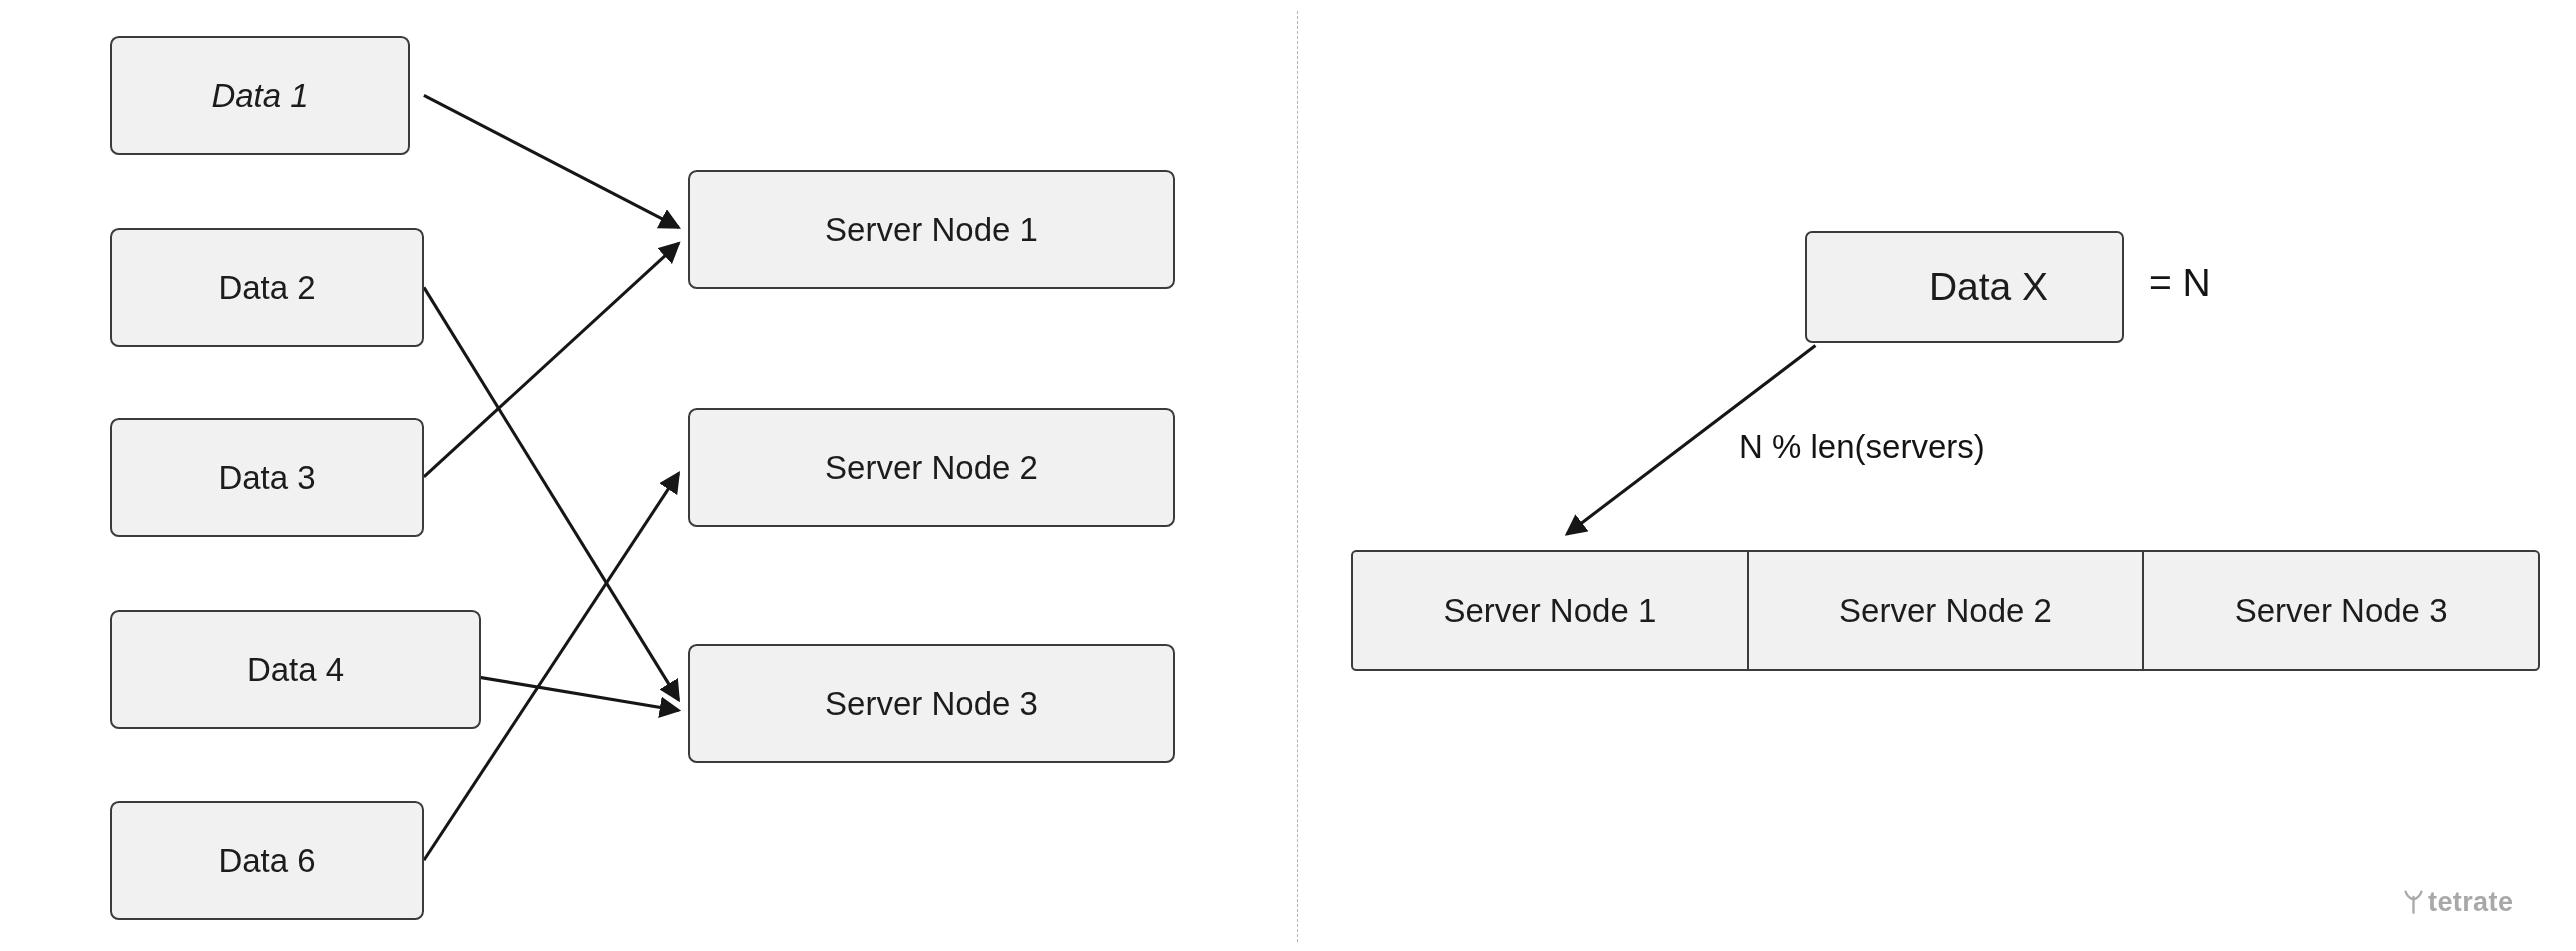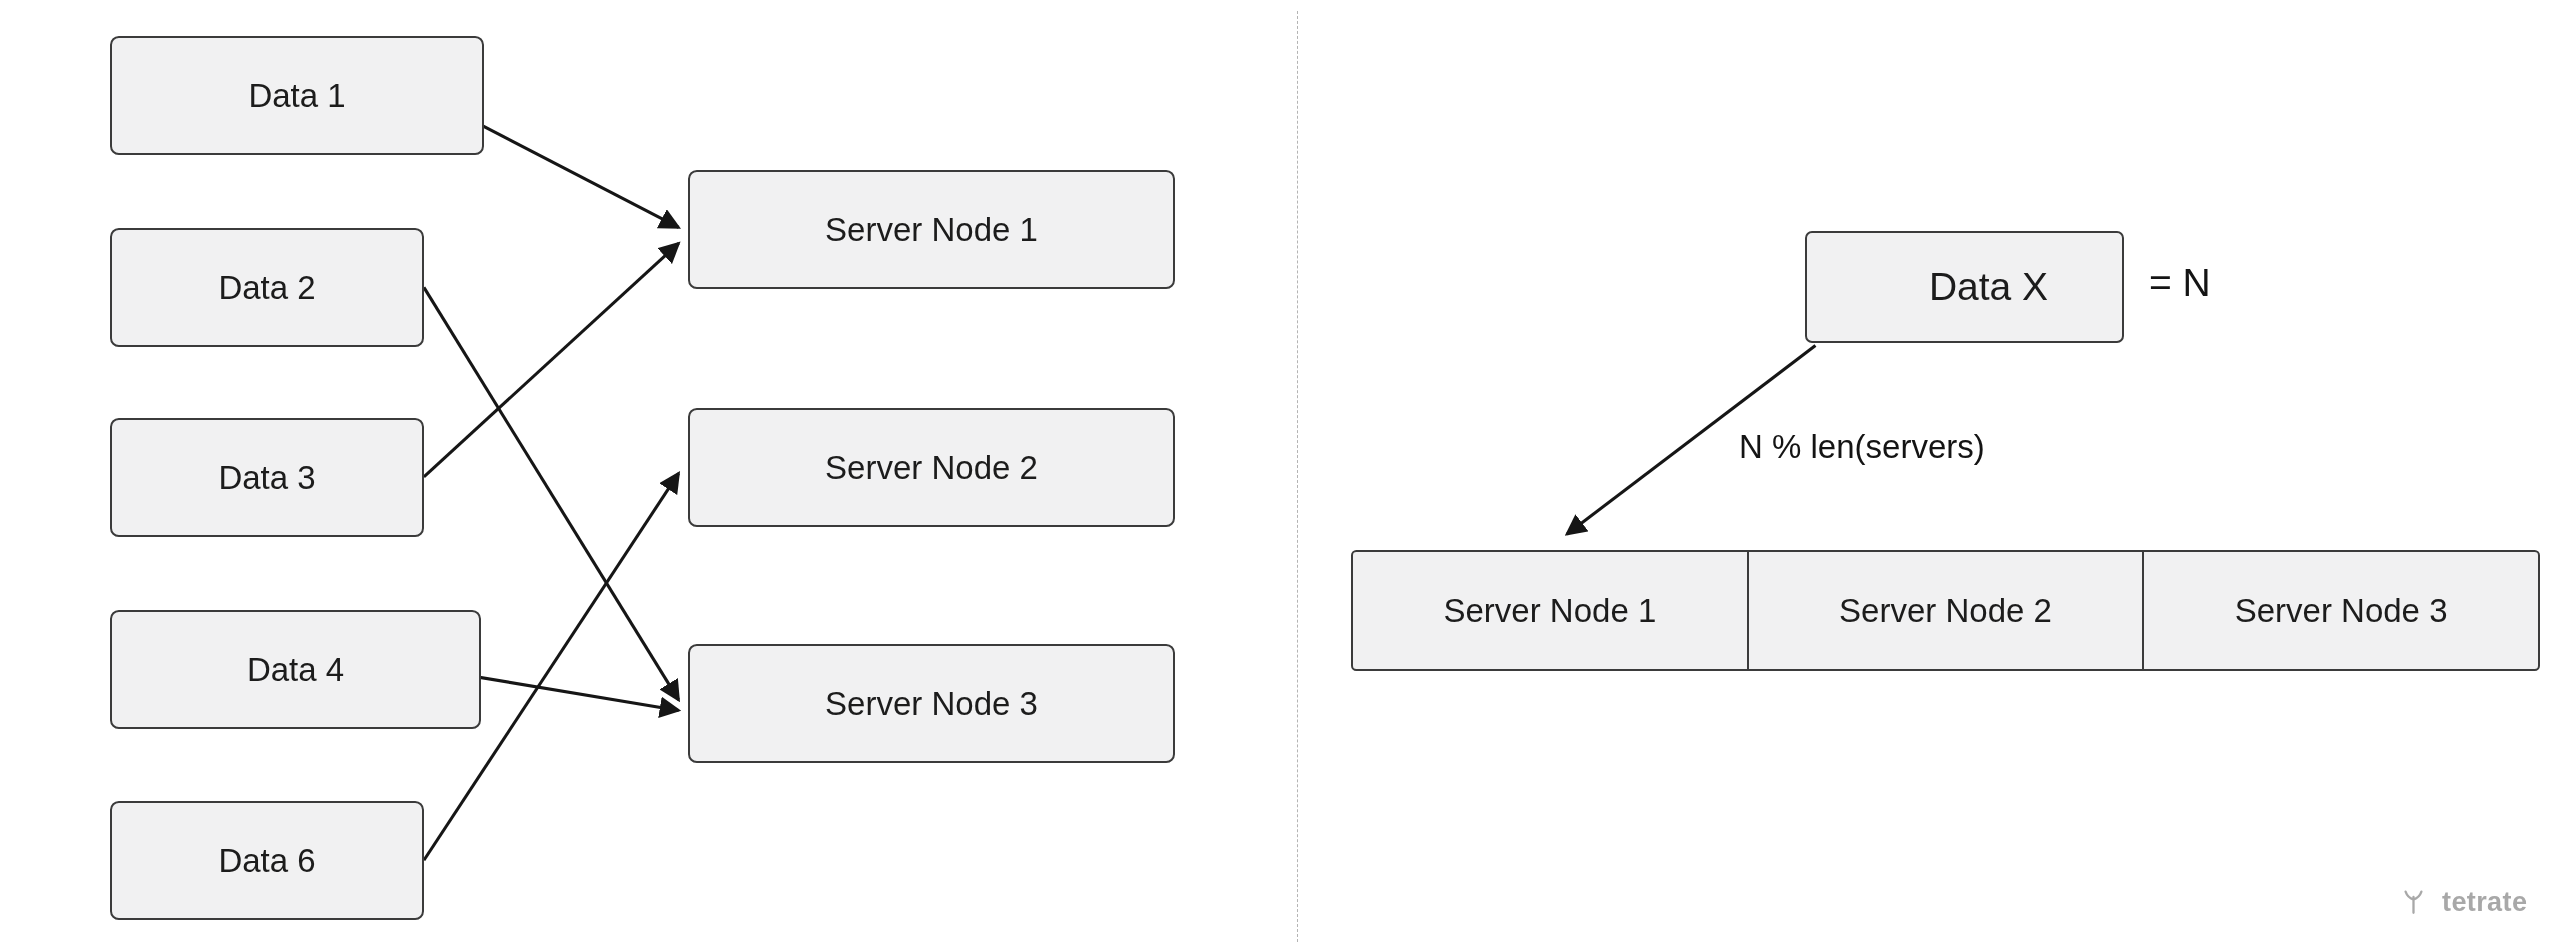--- a/index.html
+++ b/index.html
@@ -82,21 +82,21 @@
   }
   .server-cell + .server-cell { margin-left: -2.2px; }
   .server-cell:first-child { border-radius: 5.3px 0 0 5.3px; }
   .server-cell:last-child { border-radius: 0 5.3px 5.3px 0; }
   .brand {
     position: absolute;
     left: 2402px;
     top: 887px;
     display: flex;
     align-items: center;
-    gap: 17px;
+    gap: 3px;
     color: #a8a8a8;
     font-weight: bold;
     font-size: 27px;
     letter-spacing: 0.4px;
   }
 </style>
 </head>
 <body>
 
 <div class="canvas">
@@ -108,21 +108,21 @@
       </marker>
     </defs>
     <line x1="481" y1="108" x2="770" y2="258" stroke="#161616" stroke-width="3.5" marker-end="url(#arrowhead)"></line>
     <line x1="481" y1="541" x2="770" y2="276" stroke="#161616" stroke-width="3.5" marker-end="url(#arrowhead)"></line>
     <line x1="481" y1="326" x2="770" y2="794" stroke="#161616" stroke-width="3.5" marker-end="url(#arrowhead)"></line>
     <line x1="481" y1="758" x2="770" y2="806" stroke="#161616" stroke-width="3.5" marker-end="url(#arrowhead)"></line>
     <line x1="481" y1="976" x2="770" y2="537" stroke="#161616" stroke-width="3.5" marker-end="url(#arrowhead)"></line>
     <line x1="2060" y1="392" x2="1778" y2="606" stroke="#161616" stroke-width="3.5" marker-end="url(#arrowhead)"></line>
   </svg>
 
-  <div class="node" style="left:110px; top:36px;  width:374px; height:119px;">
+  <div class="node" style="left:110px; top:36px;  width:300px; height:119px;font-style:italic;">
       <span>Data 1</span>
     </div>
   <div class="node" style="left:110px; top:228px; width:314px; height:119px;">
       <span>Data 2</span>
     </div>
   <div class="node" style="left:110px; top:418px; width:314px; height:119px;">
       <span>Data 3</span>
     </div>
   <div class="node" style="left:110px; top:610px; width:371px; height:119px;">
       <span>Data 4</span>

